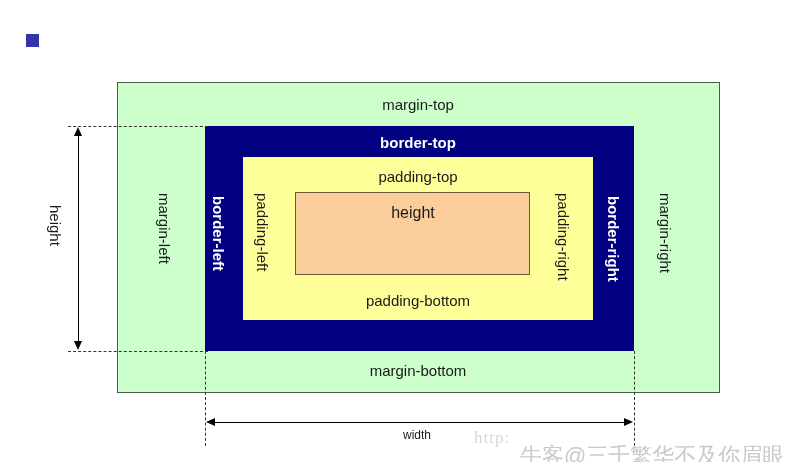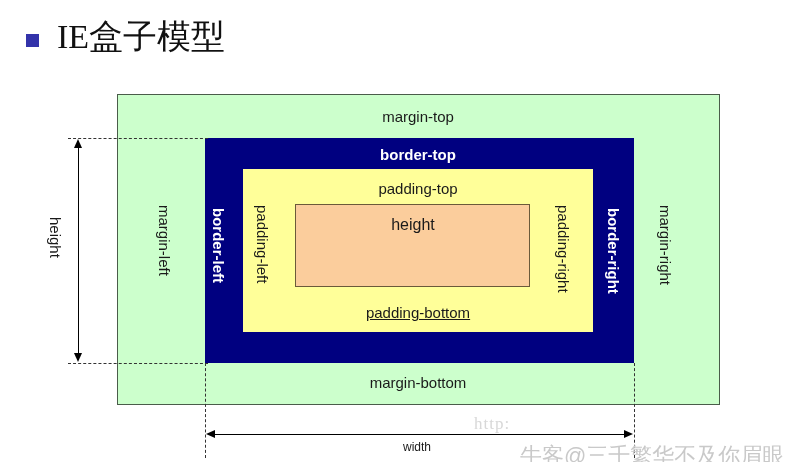--- a/index.html
+++ b/index.html
@@ -35,21 +35,21 @@
     font-size: 34px;
     line-height: 46px;
     color: #111111;
     white-space: nowrap;
     letter-spacing: 0px;
   }
 
   
   #diagram {
     position: absolute;
-    left: 0; top: 12px;
+    left: 0; top: 0;
     width: 791px; height: 360px;
   }
 
   
   .box {
     position: absolute;
     box-sizing: border-box;
   }
   #margin-box {
     left: 117px; top: 82px;
@@ -146,40 +146,39 @@
     border-left: 9px solid #000000;
   }
 
   
   .wm {
     position: absolute;
     white-space: nowrap;
     pointer-events: none;
   }
   #wm-url {
-    left: 474px; top: 414px;
+    left: 474px; top: 428px;
     font-family: "Liberation Serif", "DejaVu Serif", serif;
     font-size: 17px;
     color: #d8d8d8;
     letter-spacing: 1px;
   }
   #wm-cn {
     left: 520px; top: 425px;
     font-size: 22px;
     color: #c9c9c9;
     letter-spacing: 0px;
     margin-top: 16px;
   }
 </style>
 </head>
 <body>
 
 <div id="title-row">
   <div id="title-bullet"></div>
-  <div id="title-text">IE盒子模型</div>
 </div>
 
 <div id="diagram">
 
   <div id="margin-box" class="box"></div>
 
   <div id="border-box" class="box"></div>
 
   <div id="padding-box" class="box"></div>
 
@@ -195,21 +194,21 @@
 
   <div class="lbl hcenter dark-on-navy" style="left:418px; top:135px;">border-top</div>
 
 
   <div class="lbl vert rot-cw dark-on-navy" style="left:226px; top:196px;">border-left</div>
 
   <div class="lbl vert rot-cw dark-on-navy" style="left:621px; top:196px;">border-right</div>
 
   <div class="lbl hcenter" style="left:418px; top:169px;">padding-top</div>
 
-  <div class="lbl hcenter" style="left:418px; top:293px;text-decoration:underline;">padding-bottom</div>
+  <div class="lbl hcenter" style="left:418px; top:293px;">padding-bottom</div>
 
   <div class="lbl vert rot-cw" style="left:270px; top:193px;">padding-left</div>
 
   <div class="lbl vert rot-cw" style="left:571px; top:193px;">padding-right</div>
 
   <div class="lbl hcenter" style="left:413px; top:205px; font-size:16px;">height</div>
 
   <div class="dashline-h" style="left:68px; top:126px; width:140px;"></div>
   <div class="dashline-h" style="left:68px; top:351px; width:140px;"></div>
 

